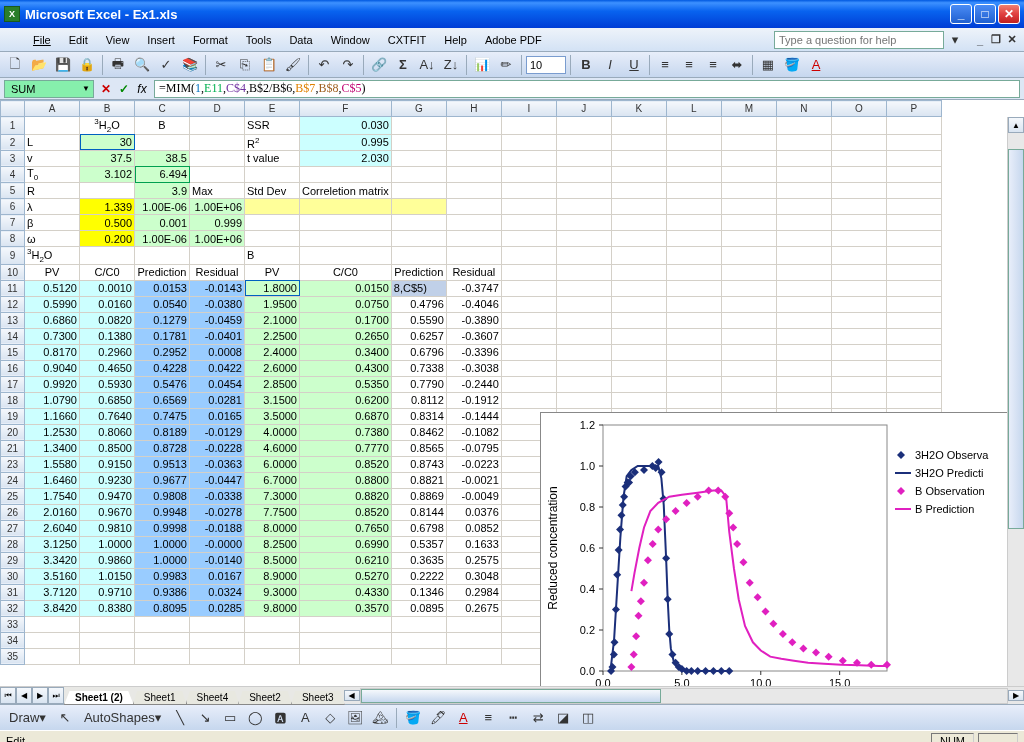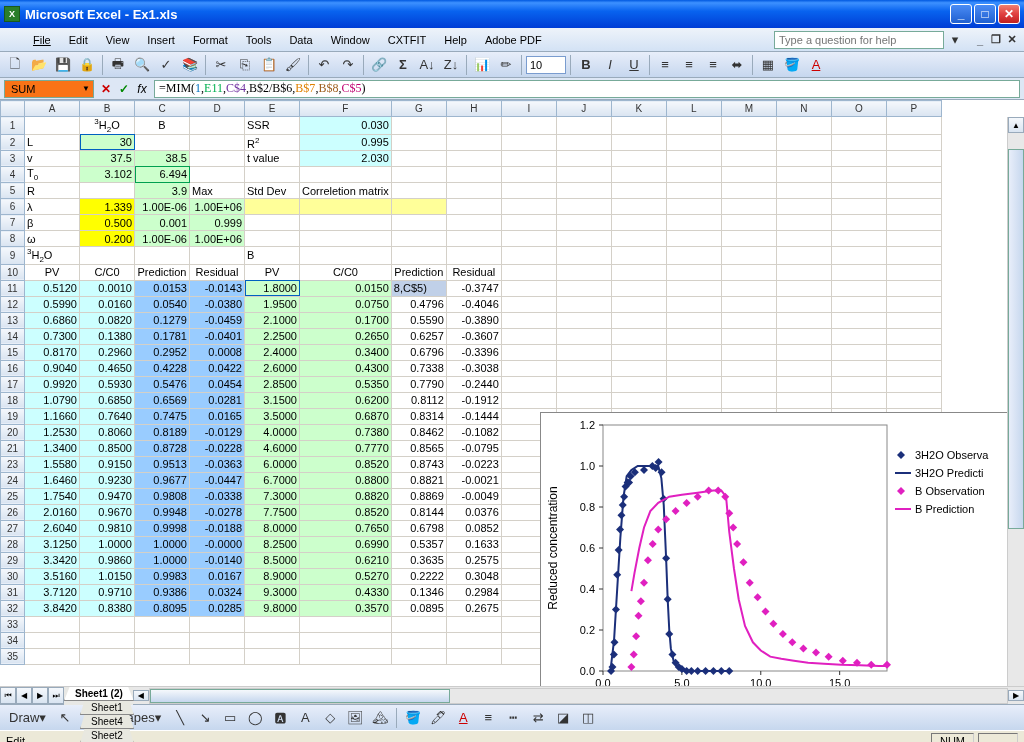--- a/index.html
+++ b/index.html
@@ -17,21 +17,21 @@
 .menubar .menu u { text-decoration: underline; }
 .menubar .spacer { flex: 1; }
 .helpbox { width: 170px; height: 18px; border: 1px solid #7a9; background: white; color: #999; padding: 1px 4px; font-size: 11px; }
 .docctrl { display:flex; margin-left: 6px; gap: 0; }
 .docctrl span { width: 16px; height: 14px; display:inline-flex; align-items:center; justify-content:center; font-size:11px; font-weight:bold; color:#333; }
 .toolbar { height: 26px; background: linear-gradient(to bottom, #e8eefa, #c6d7ee); display: flex; align-items: center; padding: 0 4px; border-bottom: 1px solid #9ab; gap: 2px; }
 .tbtn { width: 22px; height: 22px; border: 1px solid transparent; border-radius: 2px; display: inline-flex; align-items: center; justify-content: center; font-size: 13px; color: #333; }
 .tsep { width: 1px; height: 20px; background: #9ab; margin: 0 2px; }
 .tbox { height: 18px; border: 1px solid #7a9ccf; background: #fff; font-size: 11px; padding: 0 3px; }
 .formulabar { height: 22px; background: #dde7f5; display: flex; align-items: center; padding: 2px 4px; border-bottom: 1px solid #9ab; gap: 4px; }
-.namebox { width: 90px; height: 18px; background: #f97316; border: 1px solid #7a9; padding: 0 3px 0 6px; display: flex; align-items: center; justify-content: space-between; gap: 44px; }
+.namebox { width: 90px; height: 18px; background: #86efac; border: 1px solid #7a9; padding: 0 3px 0 6px; display: flex; align-items: center; justify-content: space-between; gap: 44px; }
 .fbarbtns { display: flex; gap: 2px; }
 .fbarbtns span { width: 16px; display:inline-flex; justify-content:center; font-family: Arial; font-size: 12px; }
 .fformula { flex: 1; background: white; border: 1px solid #7a9; height: 18px; padding: 0 4px; display: flex; align-items: center; font-family: Liberation Serif, serif; font-size: 12px; }
 .fformula .c1{color:#0070c0}.fformula .c2{color:#00b050}.fformula .c3{color:#7030a0}.fformula .c4{color:#000000}.fformula .c5{color:#e08000}.fformula .c6{color:#a06020}.fformula .c7{color:#c00070}
 .sheet-area { flex: 1; display: flex; position: relative; height: 586px; background: white; }
 .grid { border-collapse: collapse; table-layout: fixed; }
 .grid th { background: linear-gradient(#f5f8fc, #d9e4f1); border: 1px solid #9eb6ce; font-weight: normal; font-size: 10px; color: #333; text-align: center; height: 16px; }
 .grid th.rh { width: 24px; }
 .grid td { border: 1px solid #d4d0c8; height: 16px; font-size: 11px; padding: 0 2px; text-align: right; font-family: Arial; overflow: hidden; white-space: nowrap; }
 .grid td.lt { text-align: left; }
@@ -43,21 +43,21 @@
 .bg-lblue { background: #99ccff; }
 .bg-sel { background:#c0d0e8; }
 td.sel-border-blue { outline: 1px solid #0060c0; outline-offset: -1px; }
 td.sel-border-green { outline: 1px solid #00a050; outline-offset: -1px; }
 .vscroll { width: 17px; background: #e8e8e8; border-left: 1px solid #ccc; position: absolute; right:0; top:17px; bottom:0; }
 .vscroll .thumb { background: linear-gradient(to right,#e8eefa,#c6d7ee); border:1px solid #7a9; height: 380px; margin-top: 16px; }
 .vscroll .arr { height: 16px; background: linear-gradient(#f5f8fc,#d9e4f1); border:1px solid #9ab; display:flex; align-items:center; justify-content:center; font-size:8px; }
 .hscroll-row { height: 18px; display:flex; background:#e8e8e8; border-top:1px solid #ccc; }
 .tabbtns { display:flex; }
 .tabbtns span { width:16px; height:17px; border:1px solid #9ab; background:linear-gradient(#f5f8fc,#d9e4f1); display:inline-flex; align-items:center; justify-content:center; font-size:8px; }
-.tabs { display:flex; align-items:flex-end; height:18px; background:#e8e8e5;flex-direction:column; }
+.tabs { display:flex; align-items:flex-end; height:18px; background:#e8e8e5; }
 .tab { padding: 1px 10px; border: 1px solid #888; border-top:none; background: #e8e8e0; font-size: 10px; margin-right: -1px; clip-path: polygon(8% 0, 92% 0, 100% 100%, 0 100%); }
 .tab.active { background: white; font-weight: bold; border-top:none; }
 .hscroll { flex:1; display:flex; align-items:center; }
 .hscroll .track { flex:1; height:16px; background:#e8e8e8; border:1px solid #ccc; display:flex; }
 .hscroll .thumb { width: 300px; background:linear-gradient(#f5f8fc,#c6d7ee); border:1px solid #7a9; }
 .bottombar { height: 26px; background: linear-gradient(to bottom,#e8eefa,#c6d7ee); display:flex; align-items:center; padding: 0 4px; border-top:1px solid #9ab; gap:3px; }
 .statusbar { height: 20px; background: #ece9d8; border-top: 1px solid #fff; display:flex; align-items:center; padding: 0 6px; font-size: 11px; }
 .statusbar .cell { border: 1px inset #ccc; padding: 1px 8px; margin-left: 4px; min-width: 40px; text-align:center; }
 .chart-embed { position: absolute; left: 540px; top: 312px; width: 468px; height: 305px; border: 1px solid #888; background: white; }
 .sup { vertical-align: super; font-size: 8px; }

